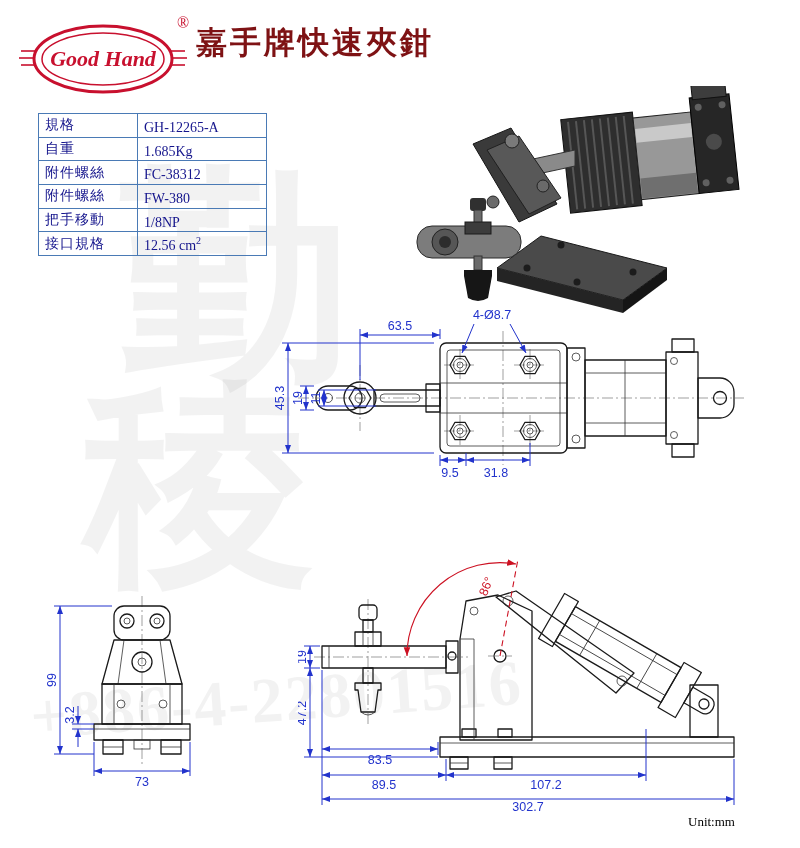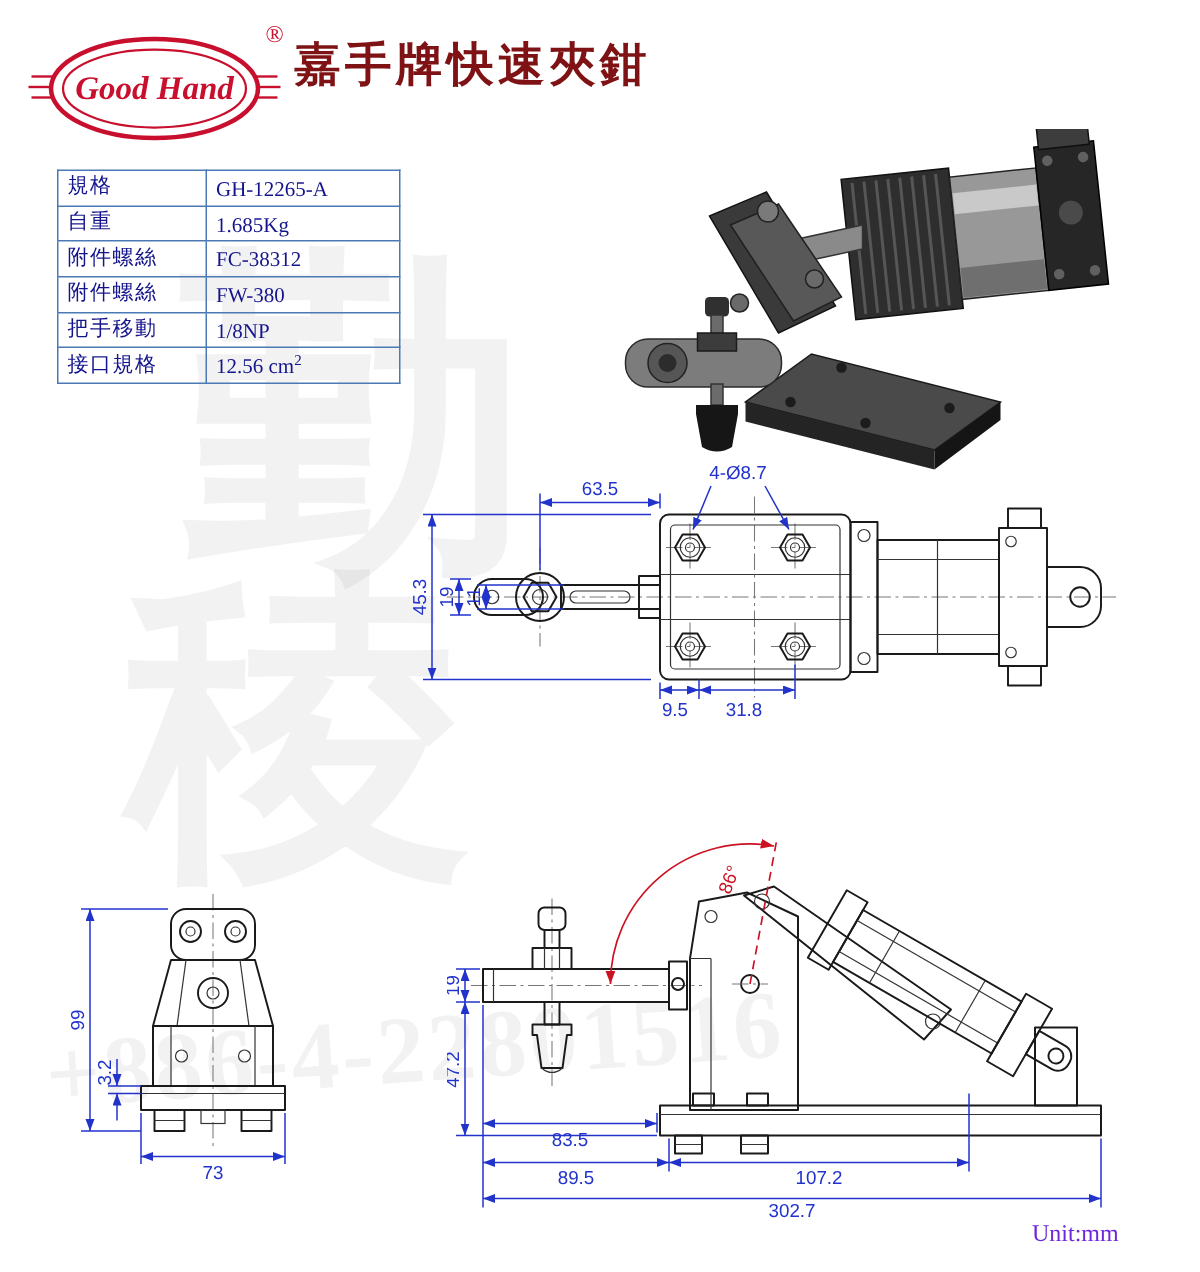--- a/index.html
+++ b/index.html
@@ -21,21 +21,21 @@
   #spec sup{font-size:10px;}
   
   .ln{stroke:#1a1a1a;stroke-width:1.3;fill:none;stroke-linejoin:round;}
   .tn{stroke:#333;stroke-width:0.8;fill:none;}
   .cl{stroke:#777;stroke-width:0.7;fill:none;stroke-dasharray:11 3 2 3;}
   .dl{stroke:#2233cc;stroke-width:1;fill:none;}
   .rd{stroke:#cc1122;stroke-width:1.1;fill:none;}
   .dt{fill:#2233cc;font:12.5px "Liberation Sans",sans-serif;}
   .rt{fill:#cc1122;font:12.5px "Liberation Sans",sans-serif;}
   svg{z-index:1;}
-  #unit-label{left:688px;top:814px;font-size:16px;color:#6d28d9;z-index:2;
+  #unit-label{left:688px;top:814px;font-size:13px;color:#000000;z-index:2;
               font-family:"Liberation Serif",serif;}
 </style>
 </head>
 <body>
 
 <div id="page">
 
   <div class="wm" style="left:120px;top:165px;font-size:230px;">勤</div>
   <div class="wm" style="left:85px;top:370px;font-size:230px;">稜</div>
   <div class="wm" style="left:30px;top:668px;font-size:64px;transform:rotate(-4deg);letter-spacing:2px;">+886-4-22801516</div>

